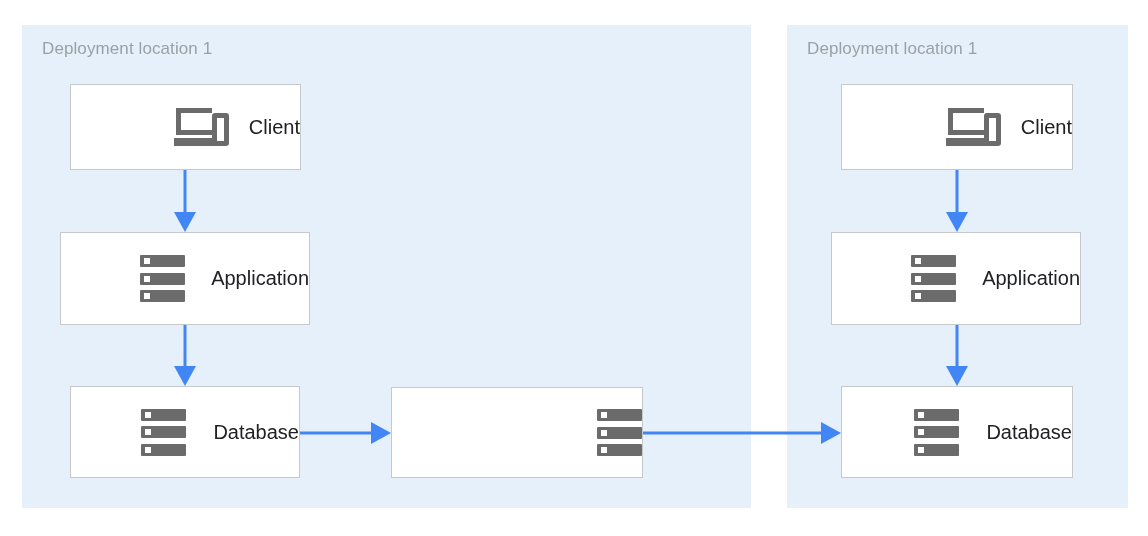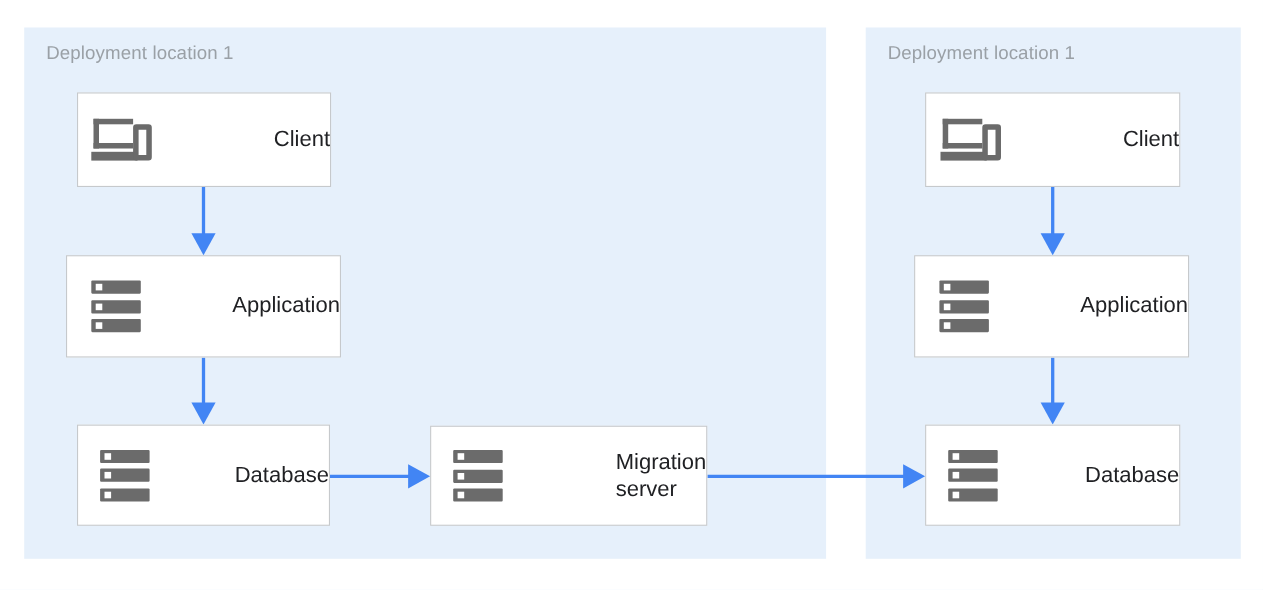--- a/index.html
+++ b/index.html
@@ -44,21 +44,21 @@
   }
 
   
   .node {
     position: absolute;
     background: #ffffff;
     border: 1px solid #C6C9CC;
     box-sizing: border-box;
     display: flex;
     align-items: center;
-    justify-content: space-between;
+    justify-content: flex-end;
   }
   .node-label {
     font-size: 20px;
     line-height: 25px;
     color: #202124;
     white-space: pre-line;
   }
 
   
   #node-client-1      { left: 70px;  top: 84px;  width: 231px; height: 86px; }
@@ -244,22 +244,20 @@
   </div>
 
   <div class="node" id="node-migration">
     <span class="icon-slot">
       <span class="icon-server">
         <span class="bar"></span>
           <span class="bar"></span>
           <span class="bar"></span>
       </span>
     </span>
-    <span class="node-label">Migration
-server</span>
   </div>
 
   <div class="node" id="node-client-2">
     <span class="icon-slot">
       <span class="icon-client">
         <span class="screen"></span>
         <span class="base"></span>
         <span class="phone"></span>
       </span>
     </span>

